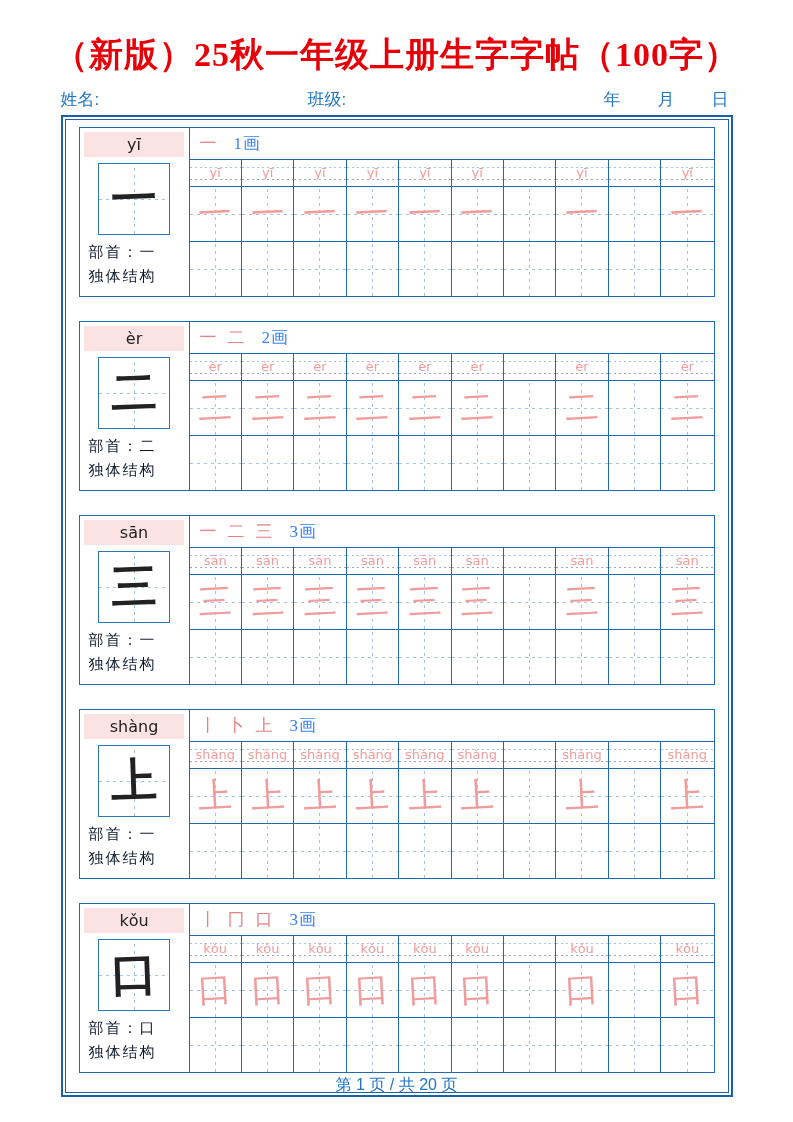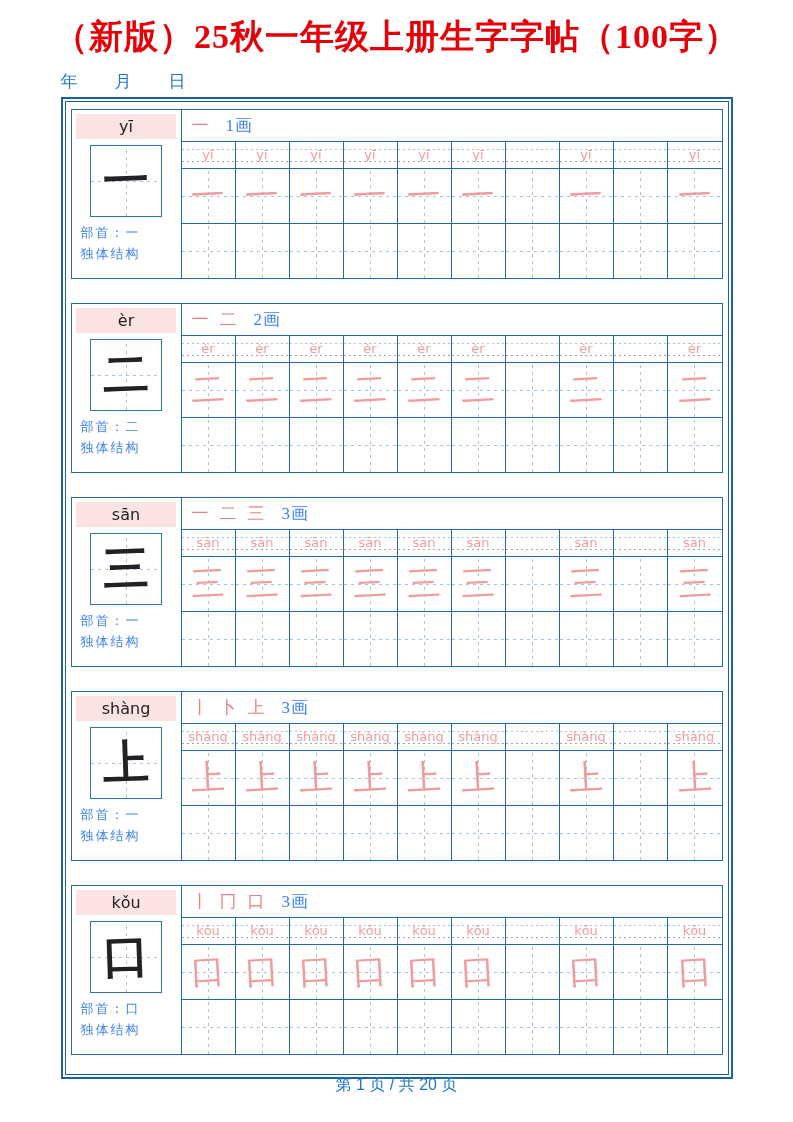--- a/index.html
+++ b/index.html
@@ -14,42 +14,42 @@
     --pin-line2:#9aa8ba;
     --ink:#1a1a1a;
   }
   *{margin:0;padding:0;box-sizing:border-box;}
   html,body{background:#fff;}
   body{
     width:793px;height:1122px;position:relative;overflow:hidden;
     font-family:"Liberation Serif",serif;color:var(--ink);
   }
   .page-title{
-    text-align:center;margin-top:14px;
+    text-align:center;margin-top:32px;
     font-size:34px;font-weight:bold;color:var(--title-red);
     letter-spacing:1px;
     font-family:"Liberation Serif",serif;
   }
   .fill-header{
     width:672px;margin:10px auto 4px auto;
     display:flex;align-items:flex-end;
     color:var(--text-blue);font-size:17px;
     font-family:"Liberation Sans",sans-serif;
   }
   .fill-header .name{width:247px;}
   .fill-header .cls{flex:1;}
   .fill-header .date{display:flex;gap:37px;padding-right:4px;}
   .sheet-outer{
     width:672px;margin:0 auto;
     border:2px solid var(--outer-blue);
     padding:2px;
   }
   .sheet-inner{
     border:1px solid var(--outer-blue);
-    padding:7px 4px;
+    padding:7px 12px;
   }
   .char-section{
     border:1px solid var(--grid-blue);
     height:170px;display:flex;
     margin:0 1px 24px 1px;
     background:#fff;
   }
   .char-section:last-child{margin-bottom:12px;}
   
   .left-panel{
@@ -73,21 +73,21 @@
     background-position:0 50%,50% 0;
     background-repeat:no-repeat;
   }
   .model-char{
     position:absolute;inset:0;display:flex;align-items:center;justify-content:center;
     font-size:46px;font-weight:bold;color:#222;
     transform:rotate(-2deg);
   }
   .radical-block{
     margin-top:5px;width:100%;padding-left:9px;
-    font-size:13px;line-height:1.62;letter-spacing:2px;color:#3b82f6;
+    font-size:15px;line-height:1.62;letter-spacing:2px;color:#0f172a;
   }
   
   .right-panel{flex:1;display:flex;flex-direction:column;}
   .stroke-row{
     height:32px;border-bottom:1px solid var(--grid-blue);
     display:flex;align-items:center;padding-left:10px;
     font-size:17px;
   }
   .stroke-glyph{color:var(--stroke-pink);margin-right:11px;}
   .stroke-count{color:#3b82f6;margin-left:6px;letter-spacing:1px;}
@@ -135,20 +135,22 @@
     text-align:center;color:var(--text-blue);
     font-size:16px;font-family:"Liberation Sans",sans-serif;
   }
 </style>
 </head>
 <body>
 
 <div class="page-title">（新版）25秋一年级上册生字字帖（100字）</div>
 
 <div class="fill-header">
+  <span class="name">姓名:</span>
+  <span class="cls">班级:</span>
   <span class="date">
     <span>年</span>
     <span>月</span>
     <span>日</span>
   </span>
 </div>
 
 <div class="sheet-outer">
   <div class="sheet-inner" id="sections-container">
   <div class="char-section">

